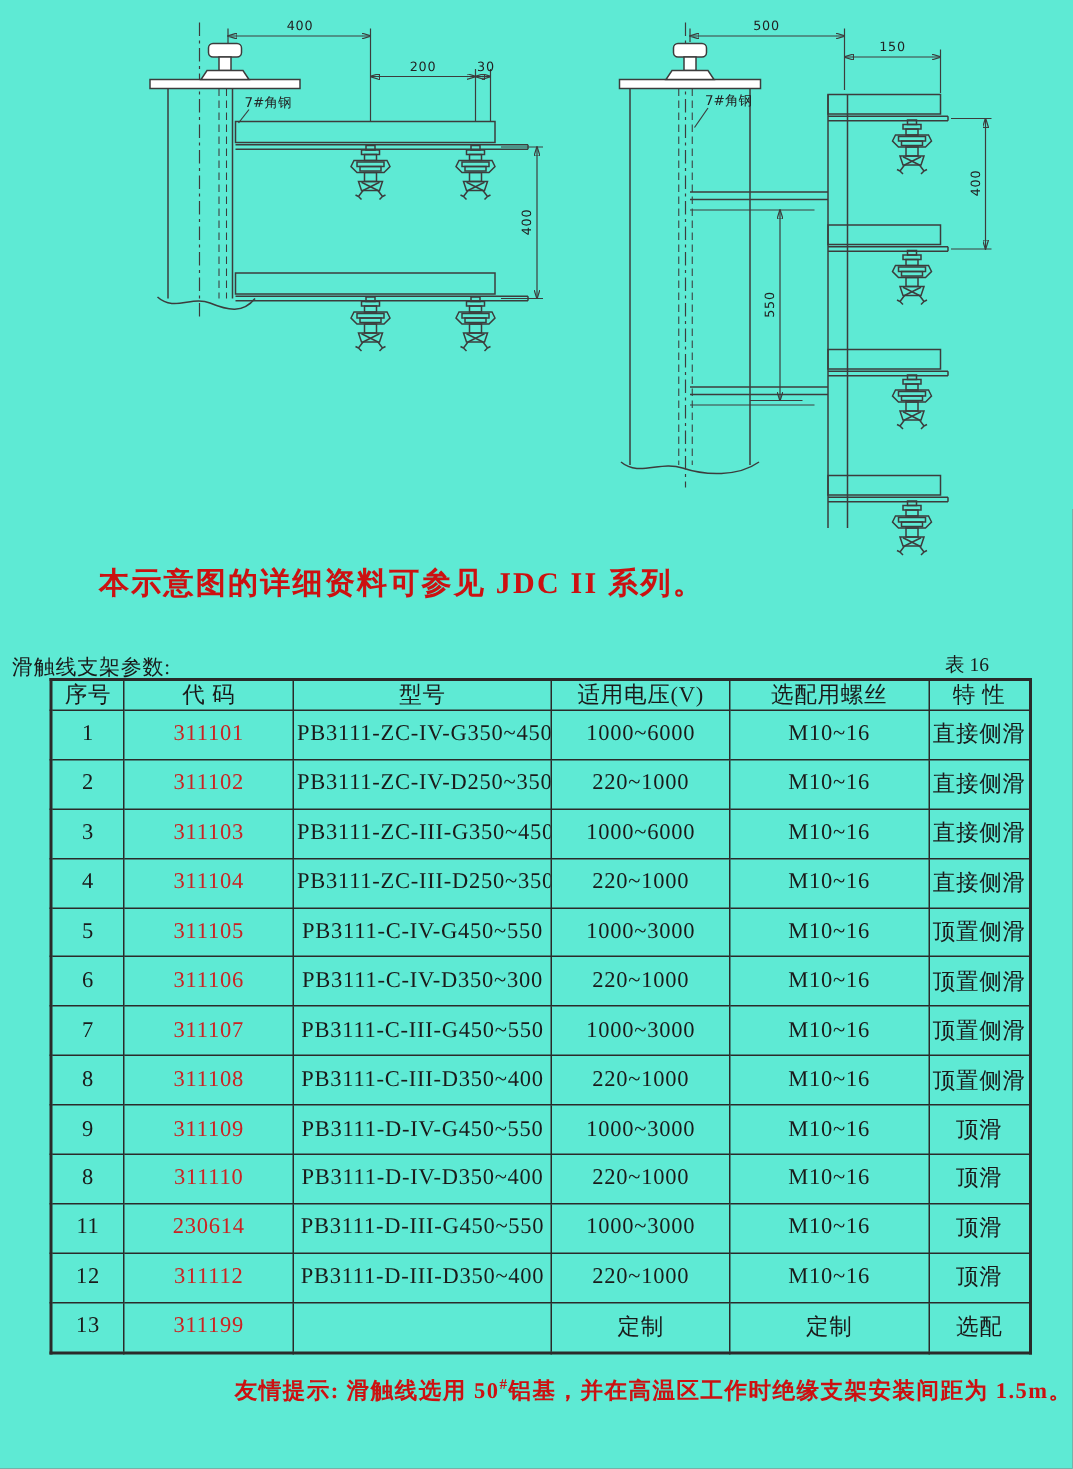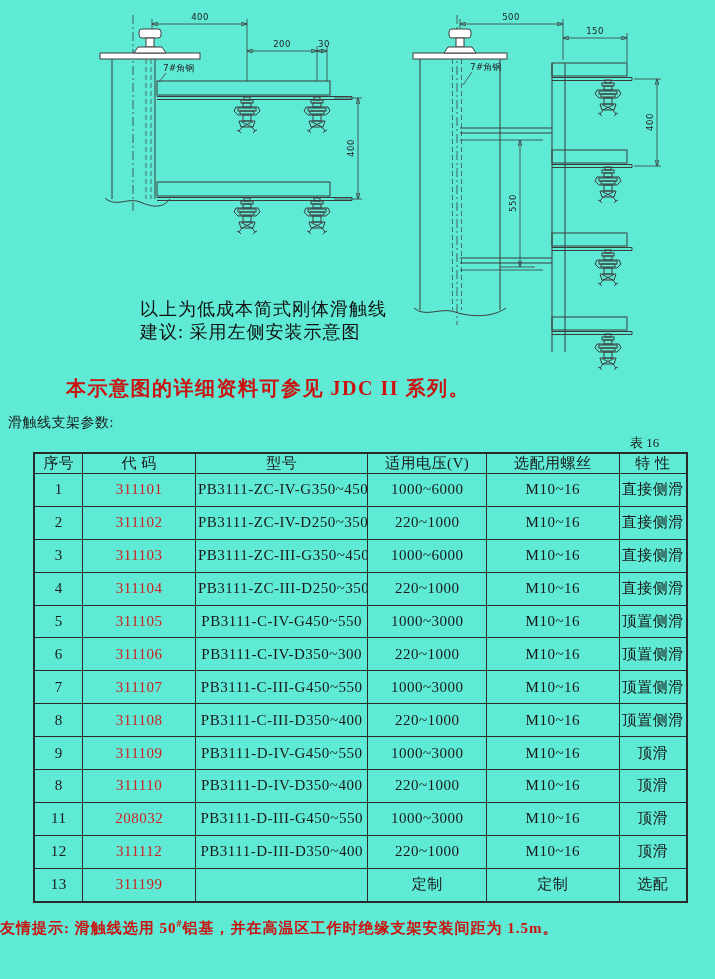--- a/index.html
+++ b/index.html
@@ -23,37 +23,37 @@
   .diagram-svg .wht{fill:#fff;}
   
   .caption{
     position:absolute;left:140px;top:298px;font-size:18px;line-height:23px;
     letter-spacing:1px;color:#111;
   }
   .red-note{
     position:absolute;left:66px;top:375px;font-size:20px;font-weight:bold;
     letter-spacing:1.5px;color:var(--red,#cc1111);
   }
-  .params-label{position:absolute;left:8px;top:414px;font-size:14px;letter-spacing:.5px;}
+  .params-label{position:absolute;left:8px;top:436px;font-size:14px;letter-spacing:.5px;}
   .table-tag{position:absolute;left:630px;top:434px;font-size:13px;text-align:center;}
   
   .tbl-wrap{position:absolute;left:33px;top:452px;width:655px;height:451px;border-radius:30px;}
   table{
     width:100%;height:100%;border-collapse:collapse;table-layout:fixed;
     border:2px solid #2a2a2a;
   }
   th,td{
     border:1px solid #2a2a2a;text-align:center;vertical-align:middle;
     font-size:15px;font-weight:normal;padding:0 2px;letter-spacing:.5px;
     overflow:hidden;white-space:nowrap;
   }
   td.code{color:var(--code,#cc2222);}
   
   .footer-note{
-    position:absolute;left:0;right:0;top:918px;text-align:left;
+    position:absolute;left:0;right:0;top:918px;text-align:right;
     font-size:15px;font-weight:bold;letter-spacing:1px;color:var(--red,#cc1111);
   }
   .footer-note sup{font-size:10px;}
 </style>
 </head>
 <body>
 
 <div class="page">
 
   <svg class="diagram-svg" width="715" height="400" viewBox="0 0 715 400">
@@ -196,24 +196,20 @@
       <line class="thin" x1="634" y1="166" x2="661" y2="166"></line>
       <line class="dimline" x1="657" y1="79" x2="657" y2="166" marker-start="url(#ar)" marker-end="url(#ar)"></line>
       <text x="653" y="122" text-anchor="middle" transform="rotate(-90 653 122)">400</text>
 
       <line class="thin" x1="500" y1="267" x2="535" y2="267"></line>
       <line class="dimline" x1="520" y1="140" x2="520" y2="267" marker-start="url(#ar)" marker-end="url(#ar)"></line>
       <text x="516" y="203" text-anchor="middle" transform="rotate(-90 516 203)">550</text>
     </g>
   </svg>
 
-  <div class="caption">
-    <div>以上为低成本简式刚体滑触线</div>
-    <div>建议: 采用左侧安装示意图</div>
-  </div>
 
   <div class="red-note">本示意图的详细资料可参见 JDC II 系列。</div>
 
   <div class="params-label">滑触线支架参数:</div>
 
   <div class="table-tag">表 16</div>
 
   <div class="tbl-wrap">
     <table>
       <colgroup>
@@ -310,21 +306,21 @@
           <tr>
             <td>8</td>
             <td class="code">311110</td>
             <td>PB3111-D-IV-D350~400</td>
             <td>220~1000</td>
             <td>M10~16</td>
             <td>顶滑</td>
           </tr>
           <tr>
             <td>11</td>
-            <td class="code">208032</td>
+            <td class="code">230614</td>
             <td>PB3111-D-III-G450~550</td>
             <td>1000~3000</td>
             <td>M10~16</td>
             <td>顶滑</td>
           </tr>
           <tr>
             <td>12</td>
             <td class="code">311112</td>
             <td>PB3111-D-III-D350~400</td>
             <td>220~1000</td>

